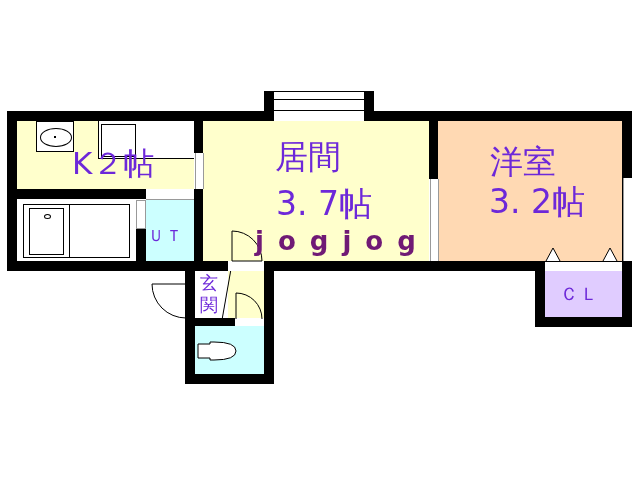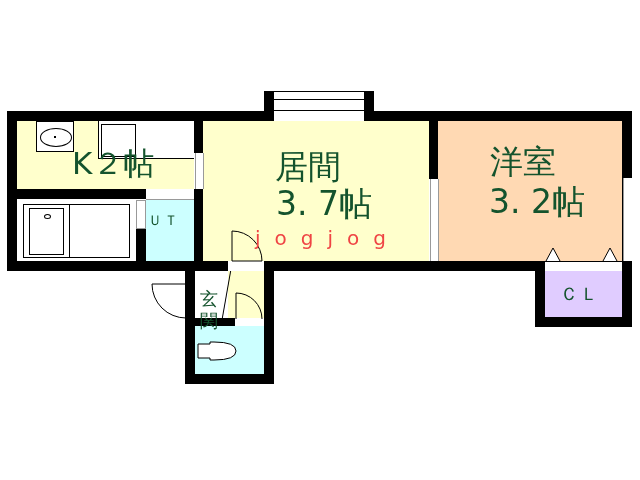--- a/index.html
+++ b/index.html
@@ -1,23 +1,23 @@
 <!DOCTYPE html>
 <html><head>
 <meta charset="utf-8">
 <style>
   html, body { margin:0; padding:0; background:#ffffff; }
   body { width:640px; height:480px; position:relative; overflow:hidden; font-family:"DejaVu Sans", sans-serif; }
   .abs { position:absolute; }
   .wall { position:absolute; background:#000; }
   .room { position:absolute; }
-  .lbl { position:absolute; color:#14532d; text-align:center; line-height:1.05; white-space:pre; }
+  .lbl { position:absolute; color:#6d28d9; text-align:center; line-height:1.05; white-space:pre; }
   .fixture { position:absolute; background:#fff; border:1px solid #000; box-sizing:border-box; }
   .opening { position:absolute; background:#fff; }
-  .watermark { position:absolute; color:#ef4444; font-size:20px; letter-spacing:14px; }
+  .watermark { position:absolute; color:#701a75; font-size:26px; letter-spacing:14px;font-weight:bold; }
 </style>
 </head>
 <body>
 
 <div class="room" style="left:17px;top:121px;width:177px;height:68px;background:#ffffcc;"></div>
 <div class="room" style="left:17px;top:199px;width:119px;height:62px;background:#ffffff;"></div>
 <div class="room" style="left:146px;top:200px;width:48px;height:61px;background:#ccffff;"></div>
 <div class="room" style="left:203px;top:121px;width:226px;height:140px;background:#ffffcc;"></div>
 <div class="room" style="left:438px;top:121px;width:184px;height:140px;background:#ffd9b3;"></div>
 <div class="room" style="left:545px;top:271px;width:77px;height:46px;background:#e0ccff;"></div>
@@ -87,19 +87,19 @@
 <svg class="abs" style="left:545px;top:246px;" width="16" height="16">
   <path d="M1 15 L8 2 L15 15" fill="#fff" stroke="#000" stroke-width="1"></path>
 </svg>
 <svg class="abs" style="left:602px;top:246px;" width="16" height="16">
   <path d="M1 15 L8 2 L15 15" fill="#fff" stroke="#000" stroke-width="1"></path>
 </svg>
 
 <div class="watermark" style="left:255px;top:226px;">jogjog</div>
 
 <div class="lbl" style="left:72px;top:147px;font-size:31px;">K２帖</div>
-<div class="lbl" style="left:275px;top:150px;font-size:33px;">居間</div>
+<div class="lbl" style="left:275px;top:140px;font-size:33px;">居間</div>
 <div class="lbl" style="left:276px;top:187px;font-size:33px;">3. 7帖</div>
 <div class="lbl" style="left:490px;top:145px;font-size:33px;">洋室</div>
 <div class="lbl" style="left:489px;top:185px;font-size:33px;">3. 2帖</div>
-<div class="lbl" style="left:148px;top:213px;font-size:14px;letter-spacing:2px;">ＵＴ</div>
+<div class="lbl" style="left:148px;top:228px;font-size:16px;letter-spacing:2px;">ＵＴ</div>
 <div class="lbl" style="left:560px;top:285px;font-size:18px;letter-spacing:2px;">ＣＬ</div>
-<div class="lbl" style="left:199px;top:288px;font-size:18px;line-height:22px;width:20px;white-space:normal;word-break:break-all;">玄関</div>
+<div class="lbl" style="left:199px;top:272px;font-size:18px;line-height:22px;width:20px;white-space:normal;word-break:break-all;">玄関</div>
 
 </body></html>

